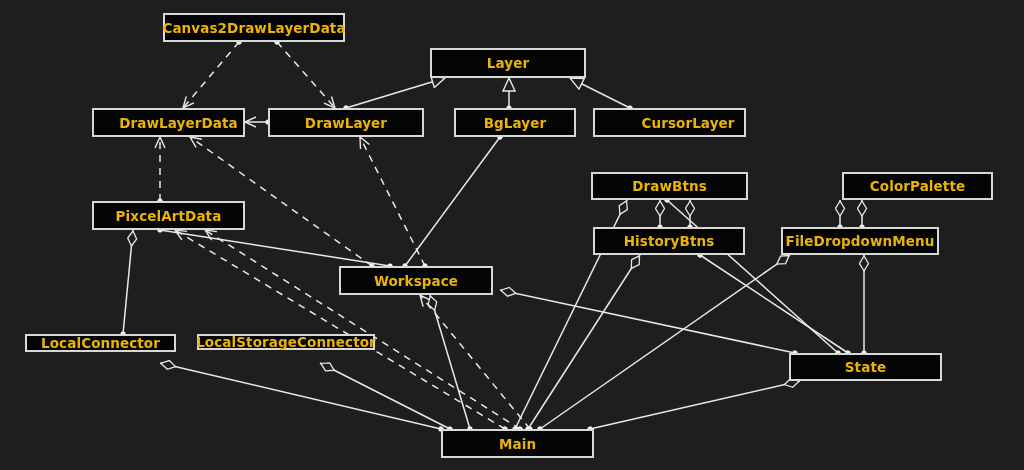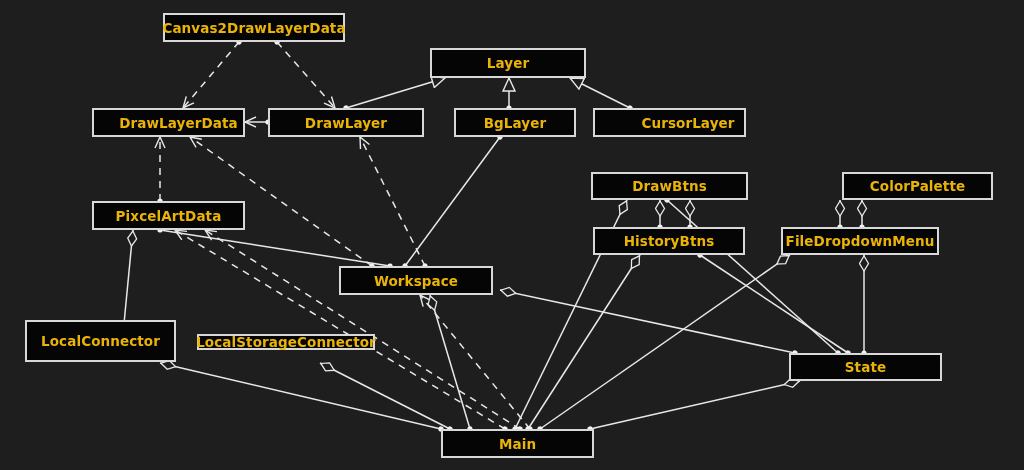--- a/index.html
+++ b/index.html
@@ -99,19 +99,19 @@
       <div class="uml-node" style="left: 92px; top: 108px; width: 153px; height: 29px; padding-left: 20px;">DrawLayerData</div>
       <div class="uml-node" style="left: 268px; top: 108px; width: 156px; height: 29px;">DrawLayer</div>
       <div class="uml-node" style="left: 440px; top: 108px; width: 122px; height: 29px; margin-left: 14px;">BgLayer</div>
       <div class="uml-node" style="left: 593px; top: 108px; width: 153px; height: 29px; padding-left: 37px;">CursorLayer</div>
       <div class="uml-node" style="left: 591px; top: 172px; width: 157px; height: 28px;">DrawBtns</div>
       <div class="uml-node" style="left: 830px; top: 172px; width: 151px; height: 28px; margin-left: 12px;">ColorPalette</div>
       <div class="uml-node" style="left: 92px; top: 201px; width: 153px; height: 29px;">PixcelArtData</div>
       <div class="uml-node" style="left: 593px; top: 227px; width: 152px; height: 28px;">HistoryBtns</div>
       <div class="uml-node" style="left: 781px; top: 227px; width: 158px; height: 28px;">FileDropdownMenu</div>
       <div class="uml-node" style="left: 339px; top: 266px; width: 154px; height: 29px; text-align: right;">Workspace</div>
-      <div class="uml-node" style="left: 25px; top: 320px; width: 151px; height: 42px;">LocalConnector</div>
+      <div class="uml-node" style="left: 25px; top: 334px; width: 151px; height: 18px;">LocalConnector</div>
       <div class="uml-node" style="left: 197px; top: 334px; width: 178px; height: 16px; text-align: center;">LocalStorageConnector</div>
       <div class="uml-node" style="left: 789px; top: 353px; width: 153px; height: 28px;">State</div>
       <div class="uml-node" style="left: 441px; top: 429px; width: 153px; height: 29px;">Main</div>
     </div>
 
 </div>
 
 </body></html>

